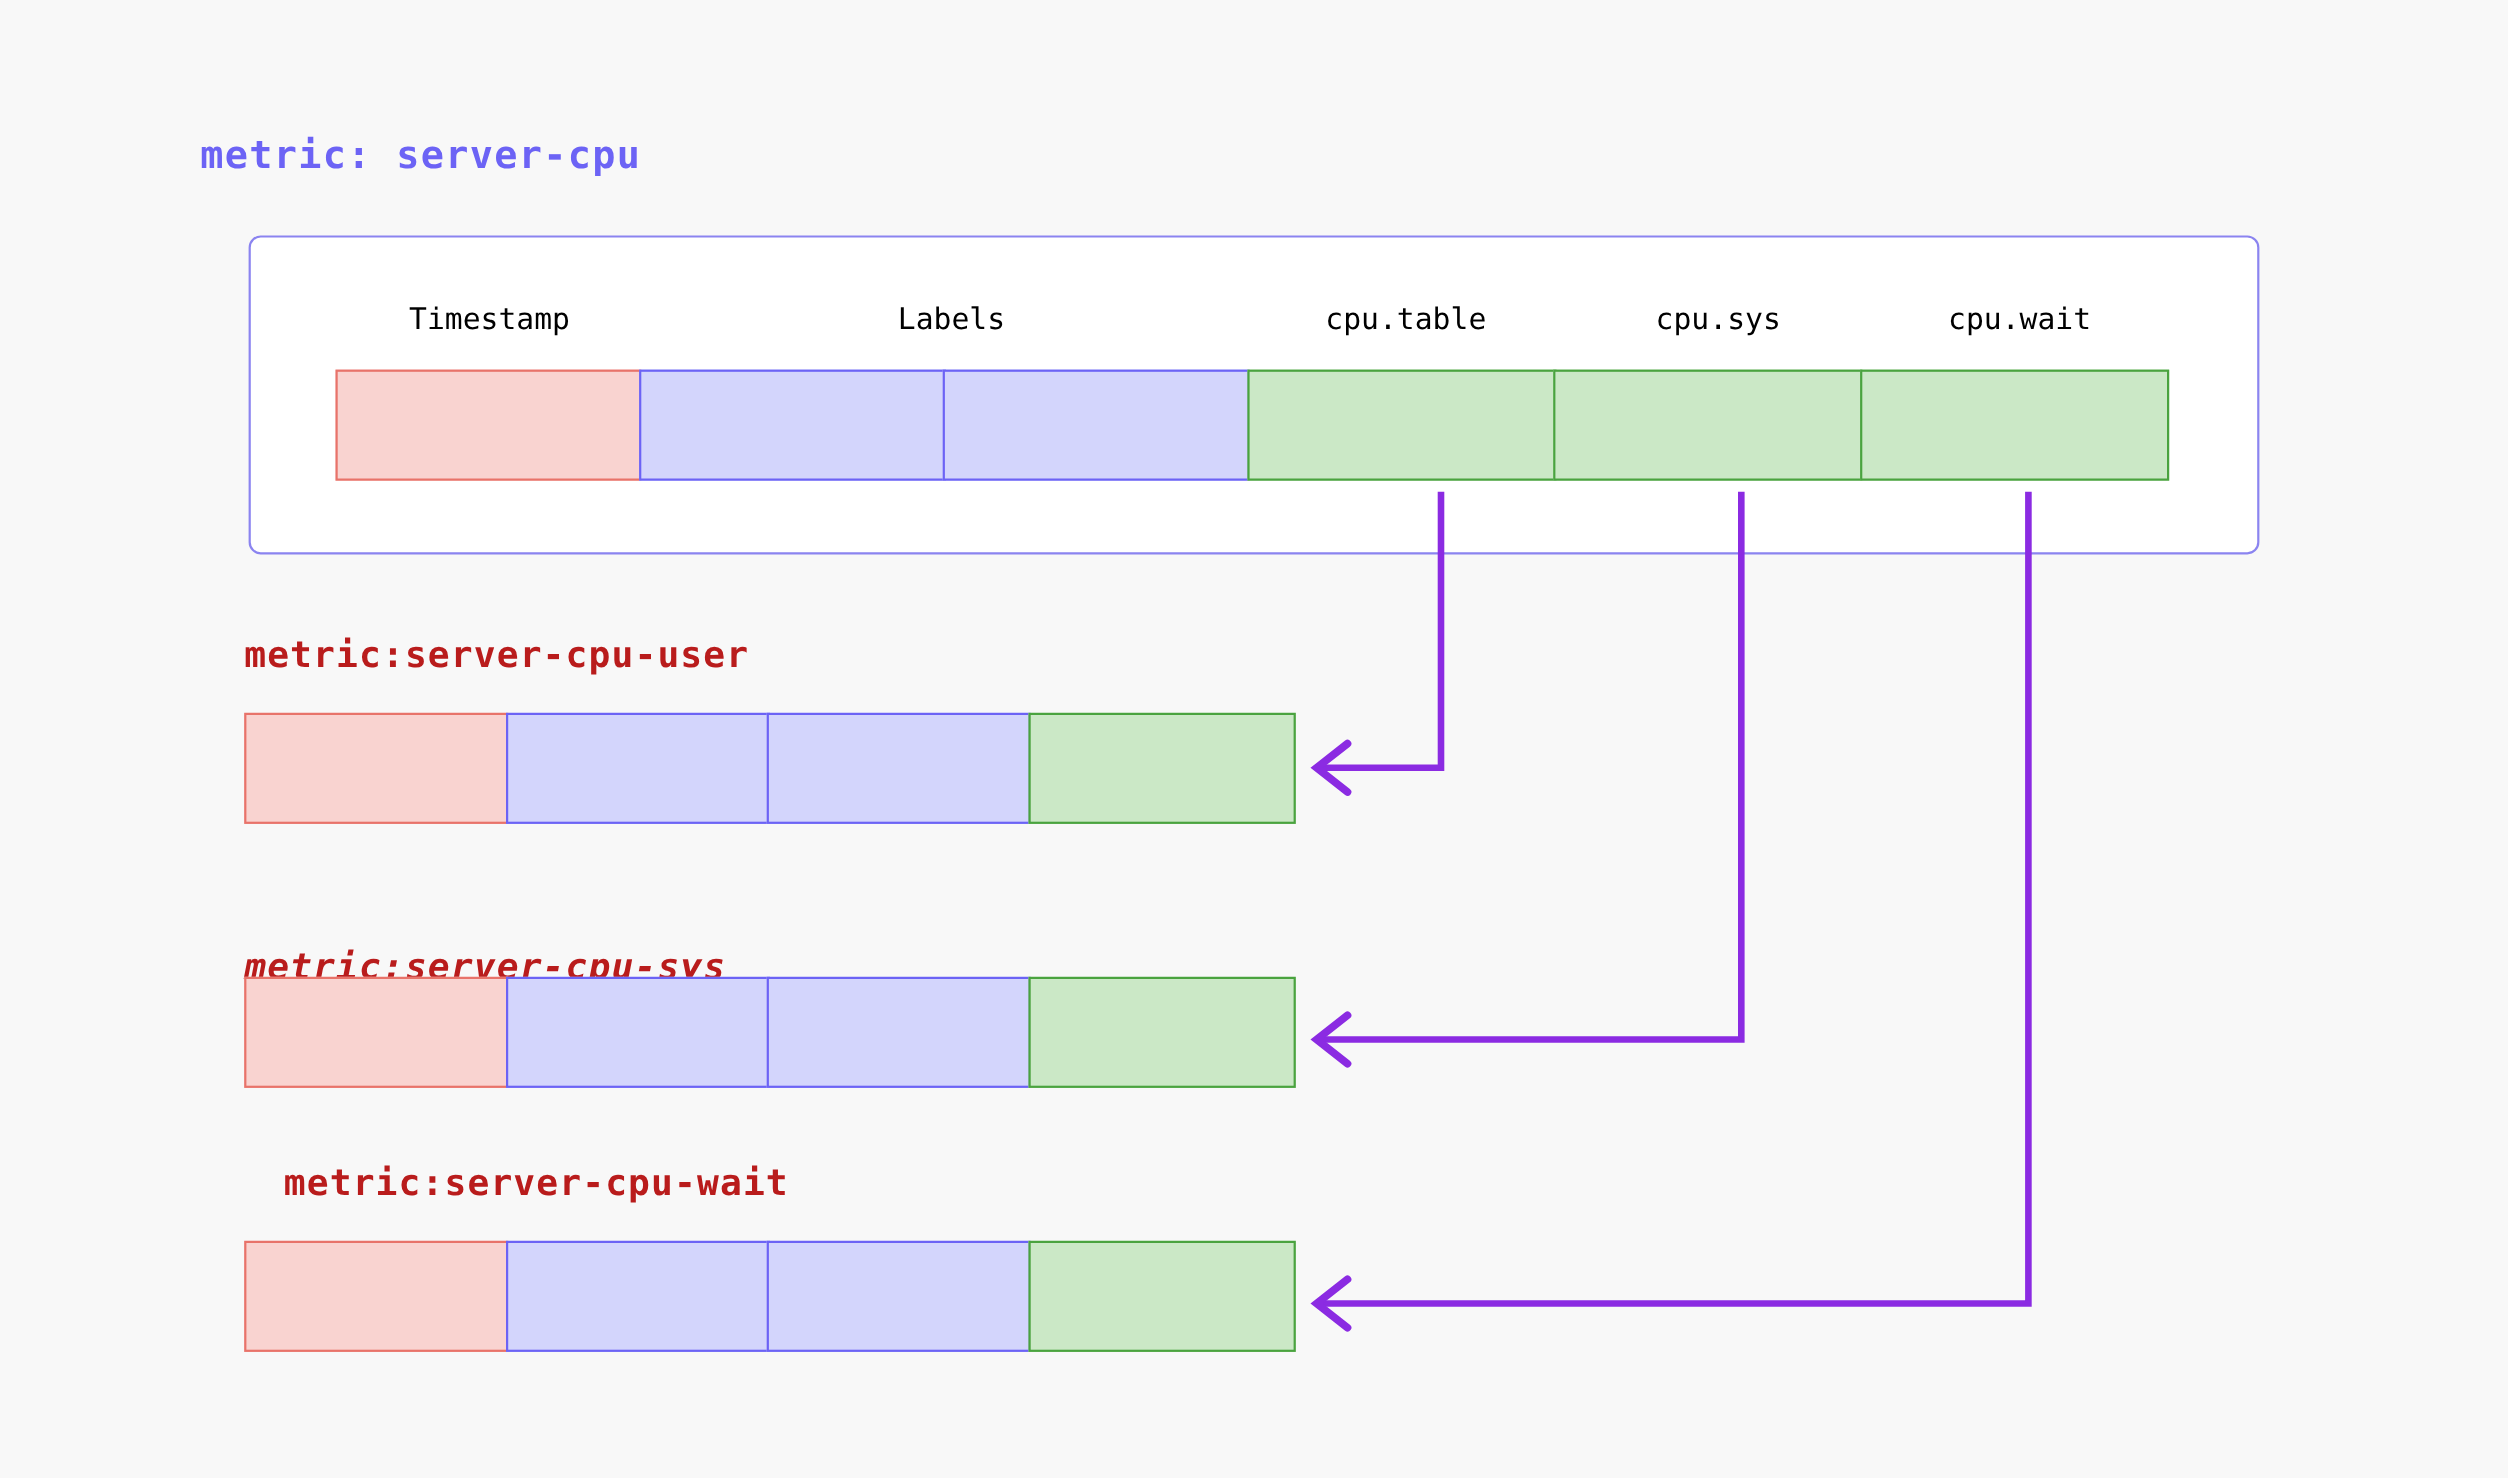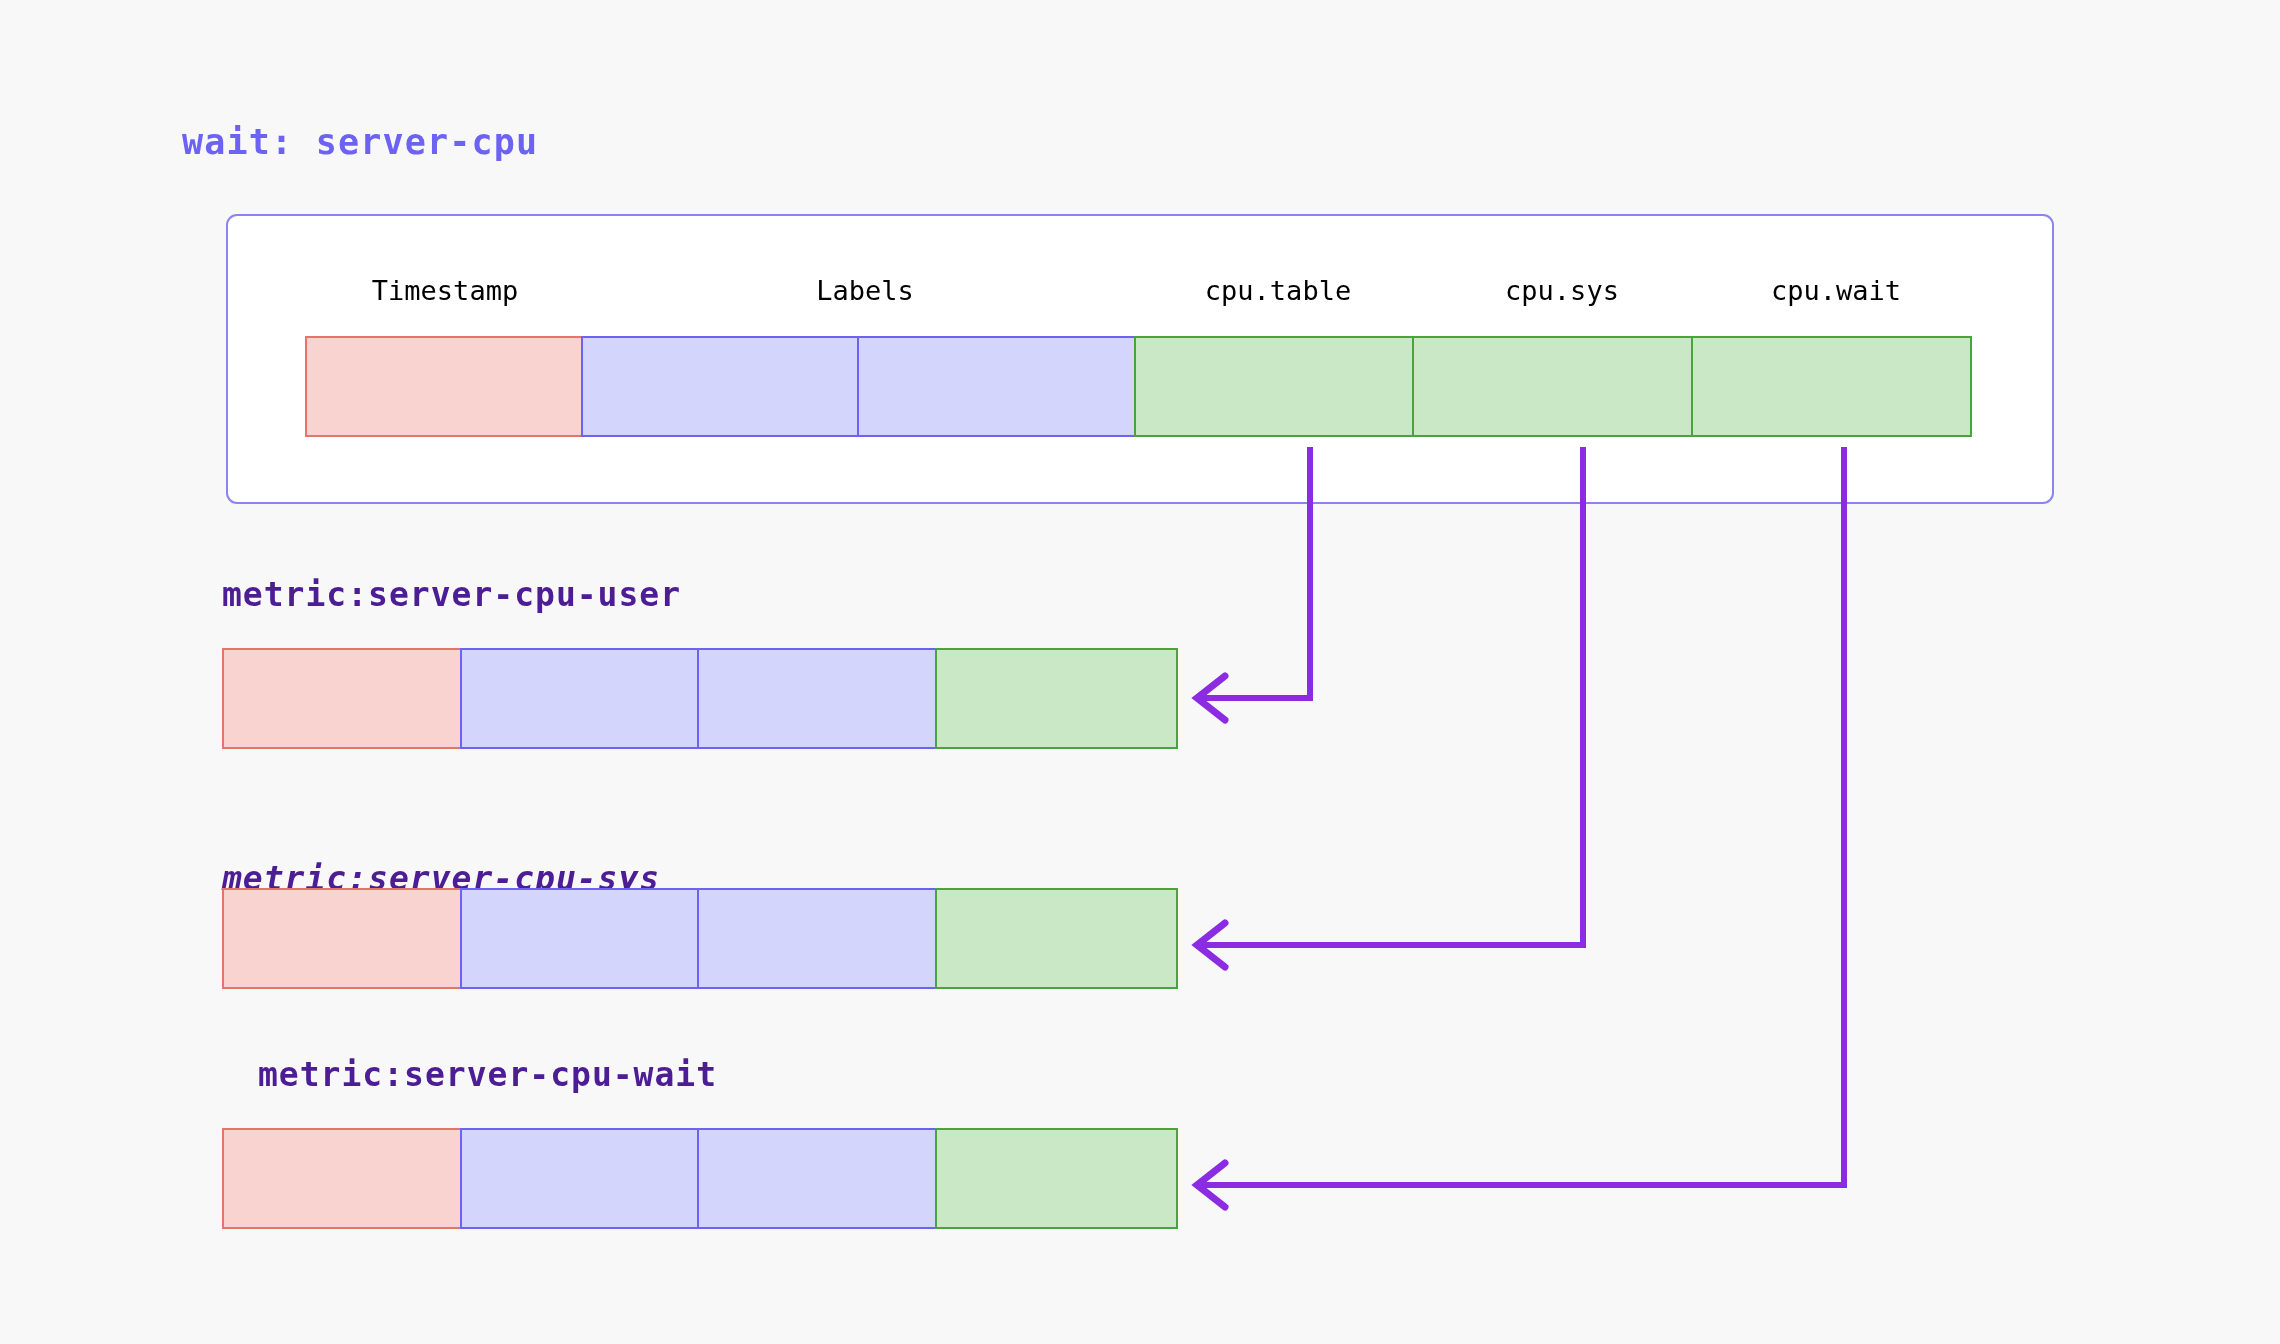--- a/index.html
+++ b/index.html
@@ -88,21 +88,21 @@
     background: #cbe8c6;
     border: 2.5px solid #4aa33f;
   }
 
   
   .metric-title {
     position: absolute;
     font-size: 33px;
     font-weight: 700;
     letter-spacing: 1px;
-    color: #4c1d95;
+    color: #b91c1c;
     white-space: pre;
   }
   .metric-row {
     position: absolute;
     left: 222px;
     height: 101px;
     display: flex;
   }
 
   
@@ -113,21 +113,21 @@
     width: 2280px;
     height: 1344px;
     pointer-events: none;
   }
 </style>
 </head>
 <body>
 
 <div id="canvas">
 
-  <div class="table-title">wait: server-cpu</div>
+  <div class="table-title">metric: server-cpu</div>
 
   <div class="table-panel"></div>
 
   <div class="col-headers">
     <div class="col-header" style="left:219px;">Timestamp</div>
     <div class="col-header" style="left:639px;">Labels</div>
     <div class="col-header" style="left:1052px;">cpu.table</div>
     <div class="col-header" style="left:1336px;">cpu.sys</div>
     <div class="col-header" style="left:1610px;">cpu.wait</div>
   </div>

